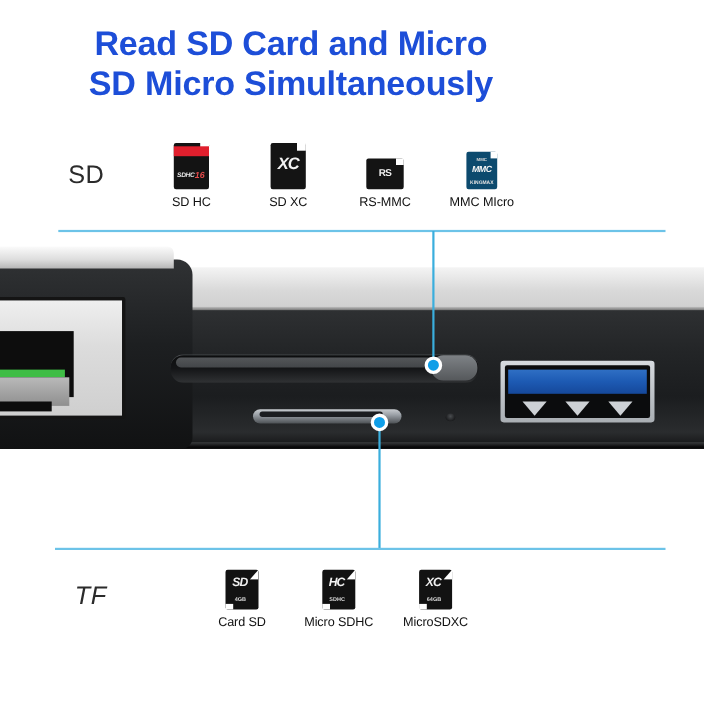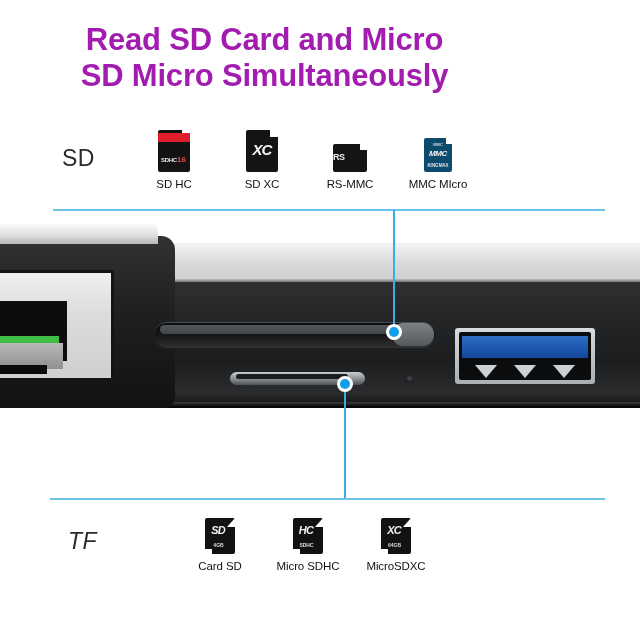--- a/index.html
+++ b/index.html
@@ -20,21 +20,21 @@
     overflow: hidden;
   }
 
   
   .headline {
     position: absolute;
     left: 0;
     top: 22px;
     width: 529px;
     text-align: center;
-    color: #a21caf;
+    color: #1d4ed8;
     font-size: 31px;
     font-weight: bold;
     line-height: 36px;
     letter-spacing: -0.2px;
   }
   .headline .line { display: block; }
 
   
   .row-label {
     position: absolute;
@@ -121,20 +121,21 @@
     height: 4px;
     background: #e9e9e9;
     border: 0.5px solid #9a9a9a;
   }
 
   
   .chip-sdhc {
     width: 32px; height: 42px;
     background: #131313;
     border-radius: 2px;
+    font-style: italic;
   }
   .chip-sdhc::before {
     content: "";
     position: absolute;
     top: 0; right: 0;
     width: 8px; height: 7px;
     background: #ffffff;
   }
   .chip-sdhc .stripe {
     position: absolute;
@@ -192,20 +193,21 @@
   .chip-rsmmc::before {
     content: "";
     position: absolute;
     top: 0; right: 0;
     width: 7px; height: 6px;
     background: #ffffff;
   }
   .chip-rsmmc .mark {
     position: absolute;
     left: 0; right: 0; top: 8px;
+    text-align: center;
     color: #ededed;
     font-size: 9px;
     font-weight: bold;
     letter-spacing: -0.6px;
   }
 
   
   .chip-mmcmicro {
     width: 28px; height: 34px;
     background: #0c4a6e;

